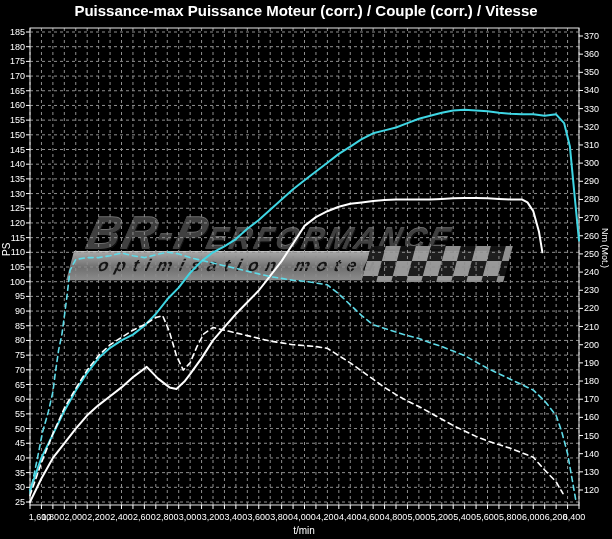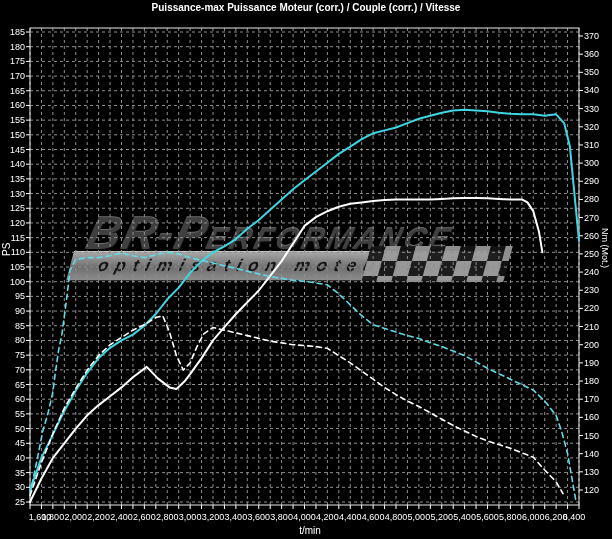--- a/index.html
+++ b/index.html
@@ -1,19 +1,19 @@
 <!DOCTYPE html>
 <html><head>
 <meta charset="utf-8">
 <style>
   html,body{margin:0;padding:0;background:#000;}
   #stage{position:relative;width:612px;height:539px;background:#000;overflow:hidden;
          font-family:"Liberation Sans",sans-serif;}
   #title{position:absolute;left:0;top:2px;width:612px;text-align:center;color:#fff;
-         font-size:10px;font-weight:bold;letter-spacing:0px;}
+         font-size:15px;font-weight:bold;letter-spacing:0px;}
   
   #wm{position:absolute;left:0;top:0;width:612px;height:539px;z-index:1;}
   #wm-big{position:absolute;left:88px;top:206px;transform:skewX(-14deg);
           color:#404040;font-style:italic;font-weight:bold;white-space:nowrap;
           text-shadow:0 1px 1px #000,0 -1px 0 #6e6e6e,1px 1px 0 #1a1a1a;}
   #wm-big .big{font-size:46px;letter-spacing:2px;}
   #wm-big .rest{font-size:30px;letter-spacing:3px;}
   #wm-bar{position:absolute;left:70px;top:251px;width:430px;height:28px;
           transform:skewX(-15deg);
           background:linear-gradient(180deg,#a8a8a8,#6f6f6f 55%,#8b8b8b);
@@ -29,21 +29,21 @@
   #plot{position:absolute;left:0;top:0;z-index:2;}
   .grid{stroke:#8f8f8f;stroke-width:1;stroke-dasharray:3 3;}
   .border{fill:none;stroke:#e9e9e9;stroke-width:1;}
   .tick{stroke:#ffffff;stroke-width:1;}
   .lbl{fill:#ffffff;font-size:9px;font-family:"Liberation Sans",sans-serif;}
   .curve{fill:none;stroke-width:2;stroke-linejoin:round;stroke-linecap:round;}
   .curve.dashed{stroke-width:1.6;stroke-dasharray:5 4;}
   .axis-label{position:absolute;color:#fff;font-size:10px;z-index:3;}
   #ylabel-left{left:1px;top:256px;transform:rotate(-90deg);transform-origin:0 0;}
   #ylabel-right{left:600px;top:228px;writing-mode:vertical-rl;font-size:9px;}
-  #xlabel{left:270px;top:525px;width:80px;text-align:center;}
+  #xlabel{left:264px;top:525px;width:80px;text-align:center;}
 </style>
 </head>
 <body>
 
 <div id="stage">
   <div id="title">Puissance-max Puissance Moteur (corr.) / Couple (corr.) / Vitesse</div>
 
   <div id="wm">
     <div id="wm-big"><span class="big">BR-P</span><span class="rest">ERFORMANCE</span></div>
     <div id="wm-bar">

